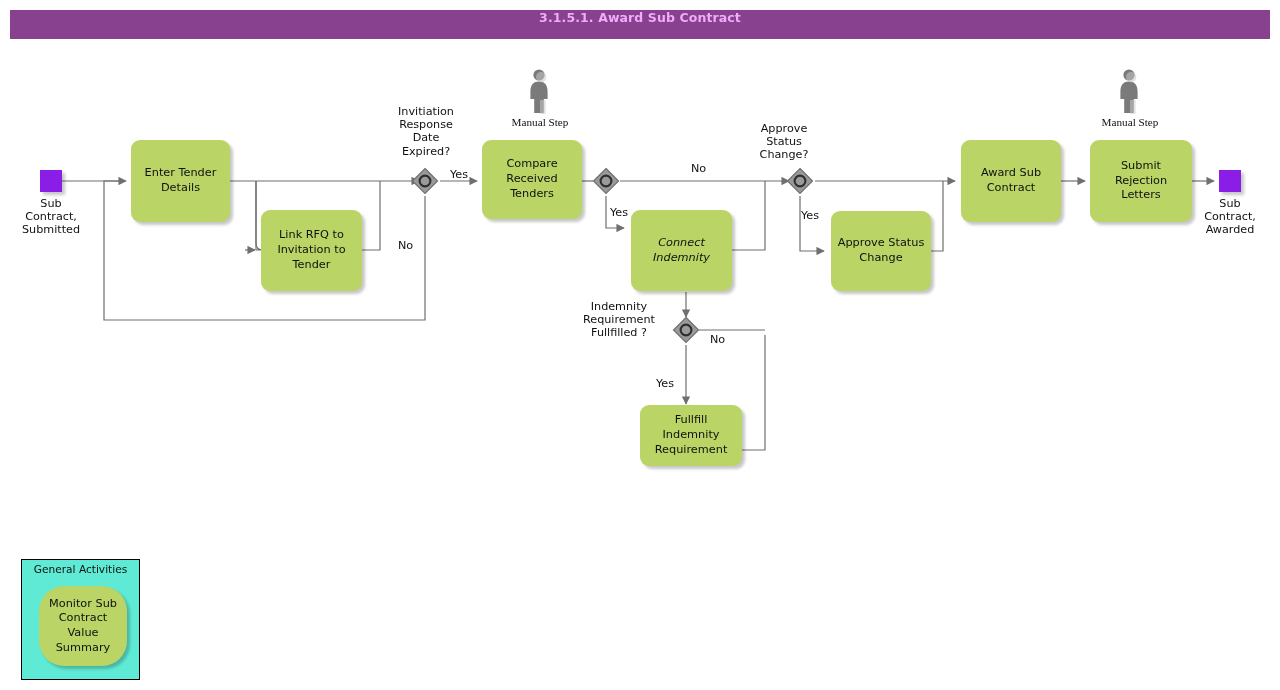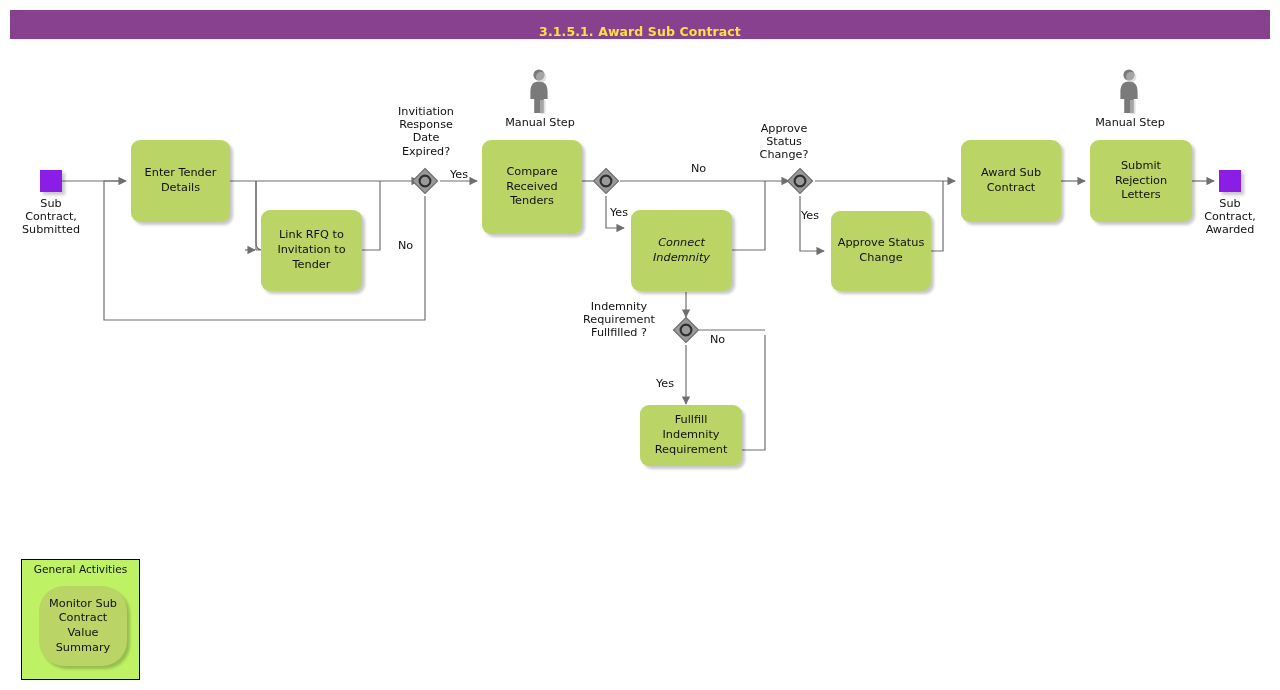--- a/index.html
+++ b/index.html
@@ -24,25 +24,25 @@
   }
 
   
   .title-bar {
     position: absolute;
     left: 10px;
     top: 10px;
     width: 1260px;
     height: 29px;
     background: #87418f;
-    color: #fde047;
+    color: #f0abfc;
     font-size: 12.5px;
     font-weight: bold;
     display: flex;
-    align-items: flex-end;
+    align-items: flex-start;
     justify-content: center;
     letter-spacing: 0.1px;
   }
 
   
   #wires {
     position: absolute;
     left: 0;
     top: 0;
     width: 1280px;
@@ -109,27 +109,28 @@
   .manual-step .person {
     display: block;
     margin: 0 auto;
   }
   .manual-step .ms-label {
     display: block;
     font-size: 11.2px;
     color: #111111;
     margin-top: 2px;
     white-space: nowrap;
+    font-family: Liberation Serif, serif;
   }
 
   
   .group-box {
     position: absolute;
     border: 1px solid #000000;
-    background: #bef264;
+    background: #5eead4;
     box-sizing: border-box;
   }
   .group-title {
     position: absolute;
     top: 3px;
     left: 0;
     width: 100%;
     text-align: center;
     font-size: 10.6px;
     color: #111111;
@@ -204,21 +205,21 @@
 Contract,
 Awarded</div>
 
   <div class="task" style="left:131px; top:140px; width:99px; height:82px;">Enter Tender
 Details</div>
 
   <div class="task" style="left:261px; top:210px; width:101px; height:81px;">Link RFQ to
 Invitation to
 Tender</div>
 
-  <div class="task" style="left:482px; top:140px; width:100px; height:94px;">Compare
+  <div class="task" style="left:482px; top:140px; width:100px; height:79px;">Compare
 Received
 Tenders</div>
 
   <div class="task" style="left:631px; top:210px; width:101px; height:81px;font-style:italic;">Connect
 Indemnity</div>
 
   <div class="task" style="left:640px; top:405px; width:102px; height:61px;">Fullfill Indemnity
 Requirement</div>
 
   <div class="task" style="left:831px; top:211px; width:100px; height:80px;">Approve Status

